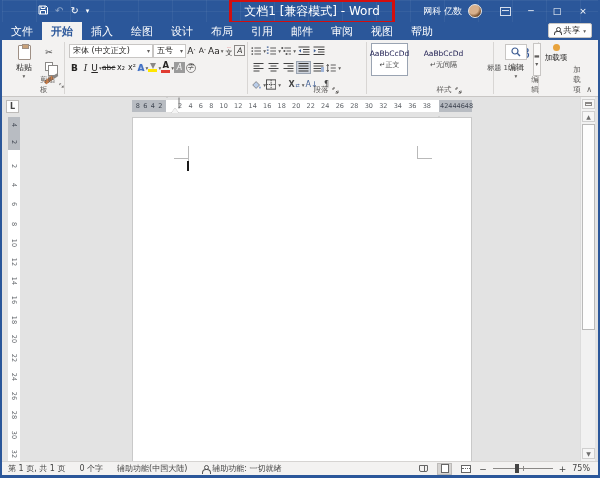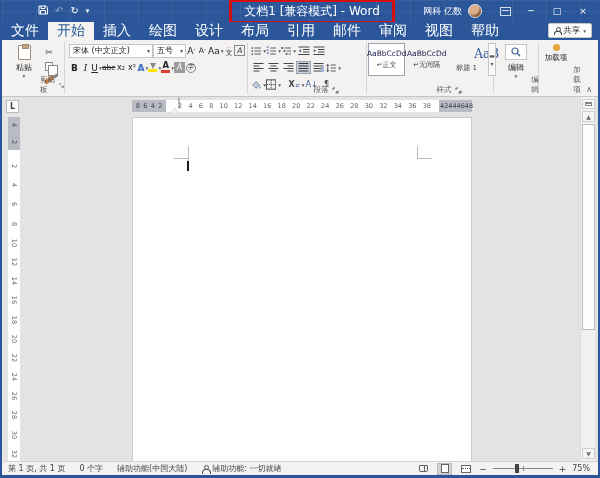--- a/index.html
+++ b/index.html
@@ -20,22 +20,22 @@
   .doc-title { font-size:12px; color:#fff; white-space:nowrap; }
   .tb-right { position:absolute; right:2px; top:0; height:22px; display:flex; align-items:center; gap:0; }
   .user-name { font-size:9px; margin-right:6px; }
   .avatar { width:14px; height:14px; border-radius:50%; background:radial-gradient(circle at 35% 30%, #d8b08c 0 45%, #7a5230 70%, #3c2a18 100%); border:1px solid #e8e8e8; margin-right:10px; }
   .win-btn { width:26px; height:22px; display:flex; align-items:center; justify-content:center; color:#fff; font-size:9px; }
   .ribbon-display { font-size:9px; border:1px solid rgba(255,255,255,.8); width:11px; height:9px; position:relative; }
   .ribbon-display::after { content:""; position:absolute; left:1px; right:1px; top:2px; border-top:1px solid rgba(255,255,255,.8); }
 
   
   .tabrow { position:absolute; left:0; top:22px; width:100%; height:18px; background:#2b579a; display:flex; align-items:stretch; color:#fff; }
-  .tab { padding:0 9px; display:flex; align-items:center; font-size:14px; white-space:nowrap; }
-  .tab.active { background:#f3f2f1; color:#2b579a; font-weight:normal; }
+  .tab { padding:0 9px; display:flex; align-items:center; font-size:11px; white-space:nowrap; }
+  .tab.active { background:#f3f2f1; color:#2b579a; font-weight:bold; }
   .tellme { display:flex; align-items:center; gap:5px; margin-left:10px; font-size:9px; }
   .bulb { width:9px; height:11px; }
   .share-btn { position:absolute; right:6px; top:1px; height:15px; background:#fdfdfd; color:#323130; border:1px solid #c8c6c4; border-radius:2px; display:flex; align-items:center; gap:3px; padding:0 5px; font-size:8.5px; }
   .share-person { width:6px; height:7px; position:relative; }
   .share-person::before { content:""; position:absolute; left:1.5px; top:0; width:3px; height:3px; border-radius:50%; border:1px solid #444; }
   .share-person::after { content:""; position:absolute; left:0; top:3.5px; width:6px; height:3px; border:1px solid #444; border-bottom:none; border-radius:3px 3px 0 0; }
 
   
   .ribbon { position:absolute; left:0; top:40px; width:100%; height:57px; background:#f3f2f1; border-bottom:1px solid #c8c6c4; display:flex; }
   .group { position:relative; height:100%; padding-top:3px; }
@@ -73,21 +73,21 @@
   .enclose { border:1px solid #8a8886; border-radius:50%; width:10px; height:10px; font-size:6px; display:flex; align-items:center; justify-content:center; }
   .phonetic { display:flex; flex-direction:column; align-items:center; line-height:4px; }
   .phonetic .acc { color:#d13438; font-size:5px; }
   .phonetic .ch { font-size:7px; }
 
   .g-para { width:118px; display:flex; flex-direction:column; gap:2px; padding-left:3px; }
   .picon { width:15px; height:13px; display:flex; align-items:center; justify-content:center; color:#444; font-size:9px; gap:1px; }
   .picon.sel { background:#cdd3dc; border:1px solid #9aa4b2; }
   .blue { color:#3f5e94; }
 
-  .g-styles { width:126px; display:flex; gap:3px; padding:3px 0 0 4px;justify-content:center; }
+  .g-styles { width:126px; display:flex; gap:17px; padding:3px 0 0 4px; }
   .style-card { width:37px; height:33px; display:flex; flex-direction:column; align-items:center; justify-content:center; gap:2px; }
   .style-card.sel { background:#fff; border:1px solid #9aa4b2; }
   .st-preview { font-size:7.5px; color:#1a1a4e; white-space:nowrap; }
   .st-preview.h1 { font-size:12px; color:#2f5496; font-family:"DejaVu Serif","Liberation Serif",serif;margin-left:40px; }
   .st-name { font-size:7px; color:#444; white-space:nowrap; }
   .style-more { width:12px; height:33px; border:1px solid #c8c6c4; background:#faf9f8; display:flex; flex-direction:column; align-items:center; justify-content:center; color:#605e5c; font-size:6px; gap:1px; }
 
   .g-edit { width:44px; display:flex; flex-direction:column; align-items:center; padding-top:4px; }
   .search-box { width:22px; height:16px; border:1px solid #c8c6c4; background:#fff; display:flex; align-items:center; justify-content:center; }
   .g-add { width:34px; display:flex; flex-direction:column; align-items:center; padding-top:4px; }

